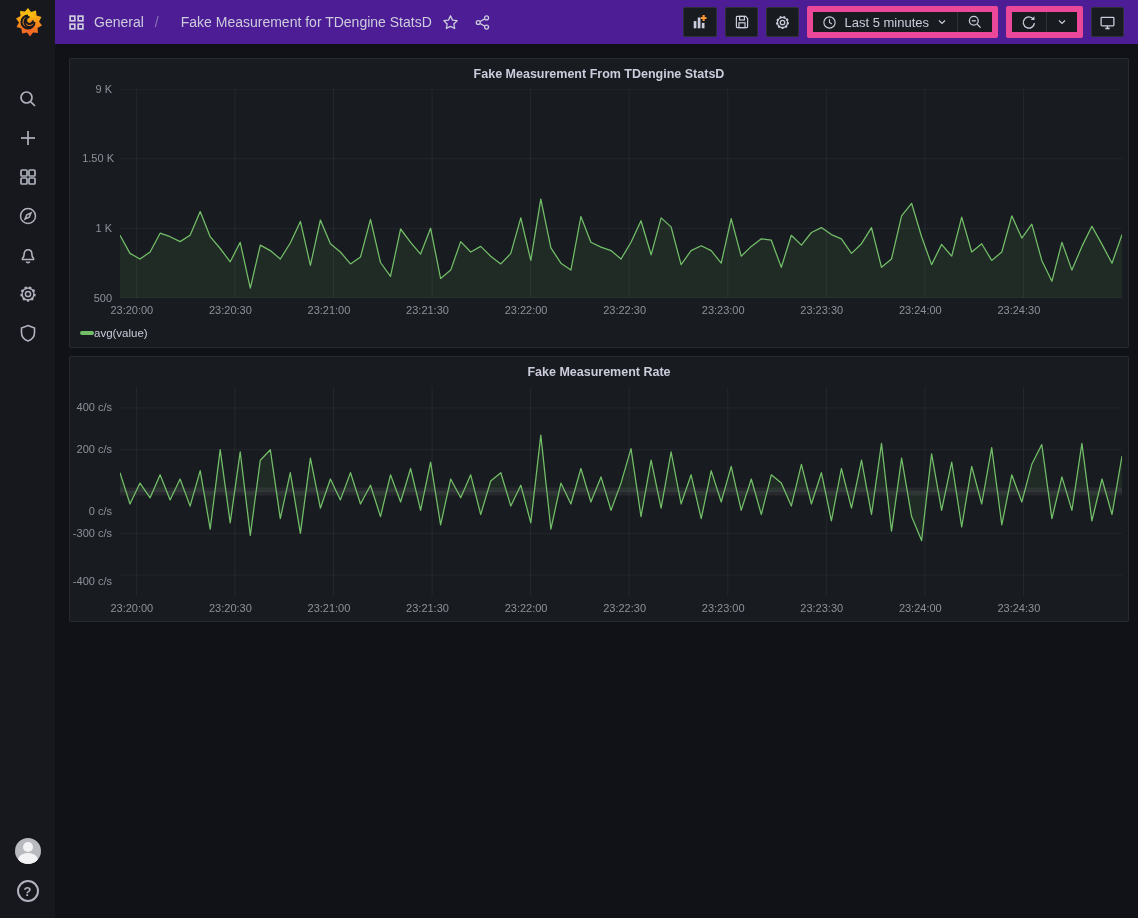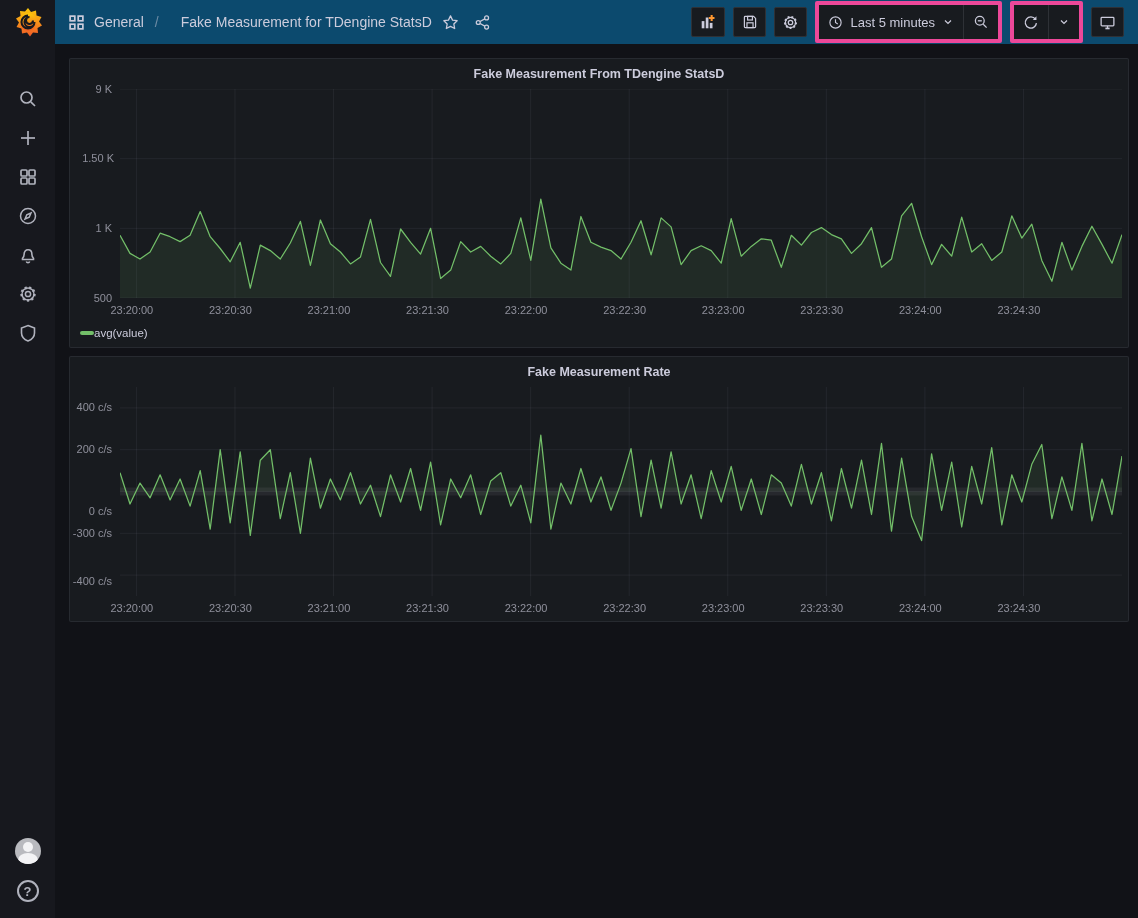--- a/index.html
+++ b/index.html
@@ -24,41 +24,41 @@
   .side-btn svg { stroke:#b0b2bd; }
   .side-bottom { margin-top:auto; margin-bottom:16px; display:flex; flex-direction:column; align-items:center; gap:16px; }
   .avatar { width:26px; height:26px; border-radius:50%; background:#b9babf; overflow:hidden; position:relative; }
   .avatar::before { content:""; position:absolute; left:8px; top:4px; width:10px; height:10px; border-radius:50%; background:#f3f3f5; }
   .avatar::after { content:""; position:absolute; left:3px; top:15px; width:20px; height:14px; border-radius:50%; background:#f3f3f5; }
   .help-circle { width:22px; height:22px; border-radius:50%; border:2px solid #b0b2bd; color:#b0b2bd;
     display:flex; align-items:center; justify-content:center; font-size:13px; font-weight:bold; }
   
   .topbar {
     grid-row:1; grid-column:2;
-    background:#0c4a6e;
+    background:#4c1d95;
     display:flex; align-items:center;
     padding:0 14px 0 13px;
     justify-content:space-between;
   }
   .breadcrumb { display:flex; align-items:center; gap:9px; font-size:14px; }
   .crumb-section { color:#ccccdc; cursor:pointer; }
   .crumb-sep { color:rgba(204,204,220,0.5); padding:0 2px; }
   .crumb-title { color:#ccccdc; cursor:pointer;padding-left:11px; }
   .bc-icon { display:flex; align-items:center; color:#ccccdc; }
   .tb-iconbtn { background:none; border:none; color:#ccccdc; display:flex; align-items:center; justify-content:center;
     width:26px; height:26px; cursor:pointer; margin-left:6px; }
   .tb-right { margin-left:auto; display:flex; align-items:center; gap:8px; }
   .tbtn {
     height:30px; min-width:33px; padding:0 7px;
     background:#181b1f; border:1px solid #2e3136; border-radius:2px;
     color:#ccccdc; display:flex; align-items:center; justify-content:center; gap:7px;
     cursor:pointer; font-size:13px; font-weight:500;
     font-family:"Liberation Sans", sans-serif;
   }
-  .tgroup { display:flex; align-items:stretch; height:42px; background:#181b1f; border:4px solid #ec4899; border-radius:2px; }
+  .tgroup { display:flex; align-items:stretch; height:32px; background:#181b1f; border:6px solid #ec4899; border-radius:2px; }
   .tgroup .seg { display:flex; align-items:center; gap:7px; padding:0 9px; cursor:pointer; font-size:13px; font-weight:500; color:#ccccdc; }
   .tgroup .seg + .seg { border-left:1px solid #2e3136; }
   
   .content { grid-row:2; grid-column:2; padding:14px 9px 0 14px; overflow:hidden; }
   .panel {
     background:#181b1f;
     border:1px solid rgba(204,204,220,0.09);
     border-radius:2px;
     width:1060px;
     margin-bottom:8px;

